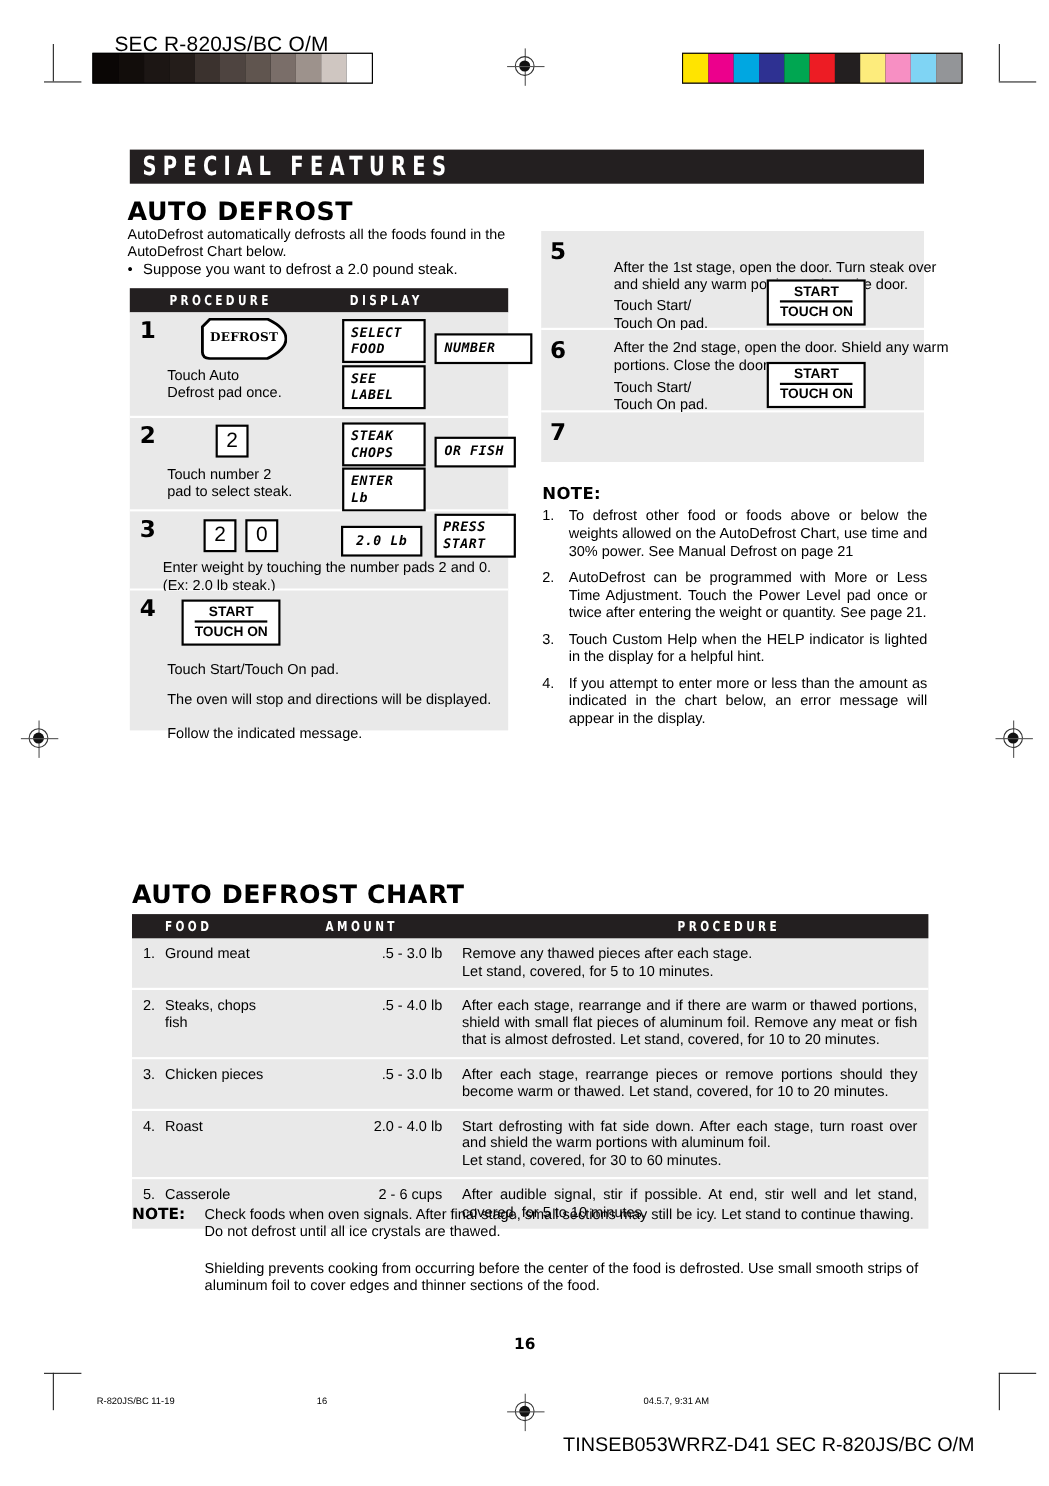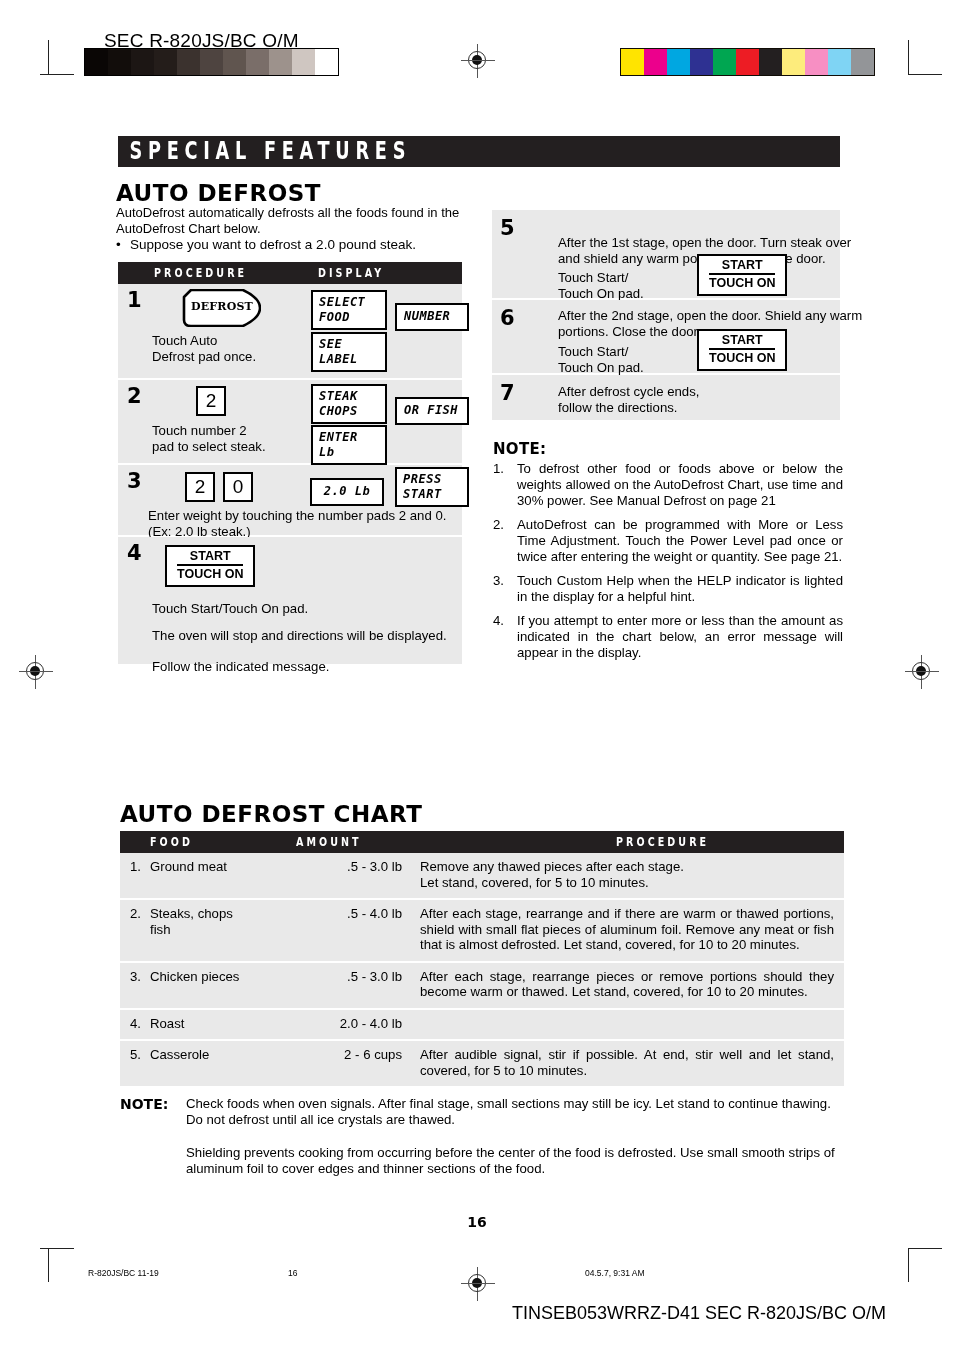--- a/index.html
+++ b/index.html
@@ -483,21 +483,21 @@
       </svg>
       <div class="lbl">DEFROST</div>
     </div>
     <div class="proc-text" style="position:absolute; left:34px; top:49px; white-space:pre;">Touch Auto
 Defrost pad once.</div>
 
     <div class="lcd" style="position:absolute; left:193px; top:6px; width:76px;">SELECT
 FOOD</div>
     <div class="lcd" style="position:absolute; left:193px; top:48px; width:76px;">SEE
 LABEL</div>
-    <div class="lcd one-line" style="position:absolute; left:277px; top:19px; width:74px;">NUMBER</div>
+    <div class="lcd one-line" style="position:absolute; left:277px; top:19px; width:89px;">NUMBER</div>
   </div>
 
   <div class="proc-row" style="height:85px;">
     <div class="step-num">2</div>
     <div class="pad pad-num" style="position:absolute; left:78px; top:6px;">2</div>
     <div class="proc-text" style="position:absolute; left:34px; top:43px; white-space:pre;">Touch number 2
 pad to select steak.</div>
 
     <div class="lcd" style="position:absolute; left:193px; top:4px; width:76px;">STEAK
 CHOPS</div>
@@ -548,22 +548,20 @@
     <div class="body" style="position:absolute; left:33px; top:40px; white-space:pre;">Touch Start/
 Touch On pad.</div>
     <div class="start-pad" style="position:absolute; left:205px; top:29px;">
       <span class="t1">START</span>
       <span class="t2">TOUCH ON</span>
     </div>
   </div>
 
   <div class="rstep" style="height:45px;">
     <div class="num">7</div>
-    <div class="body" style="position:absolute; left:33px; top:5px; white-space:pre;">After defrost cycle ends,
-follow the directions.</div>
   </div>
 </div>
 
 <div class="note-head">NOTE:</div>
 <div class="note-list" id="note-list">
     <div class="note-item"><span class="idx">1.</span><span>To defrost other food or foods above or below the weights allowed on the AutoDefrost Chart, use time and 30% power. See Manual Defrost on page 21</span></div>
     <div class="note-item"><span class="idx">2.</span><span>AutoDefrost can be programmed with More or Less Time Adjustment. Touch the Power Level pad once or twice after entering the weight or quantity. See page 21.</span></div>
     <div class="note-item"><span class="idx">3.</span><span>Touch Custom Help when the HELP indicator is lighted in the display for a helpful hint.</span></div>
     <div class="note-item"><span class="idx">4.</span><span>If you attempt to enter more or less than the amount as indicated in the chart below, an error message will appear in the display.</span></div>
   </div>
@@ -602,20 +600,22 @@
         </div>
         <div class="c-amount">.5  -  3.0 lb</div>
         <div class="c-proc" style="white-space: pre-line;">After each stage, rearrange pieces or remove portions should they become warm or thawed. Let stand, covered, for 10 to 20 minutes.</div>
       </div>
       <div class="chart-row">
         <div class="c-food">
           <span class="n">4.</span>
           <span class="nm" style="white-space: pre;">Roast</span>
         </div>
         <div class="c-amount">2.0  -  4.0 lb</div>
+        <div class="c-proc" style="white-space: pre-line;">Start defrosting with fat side down. After each stage, turn roast over and shield the warm portions with aluminum foil.
+Let stand, covered, for 30 to 60 minutes.</div>
       </div>
       <div class="chart-row">
         <div class="c-food">
           <span class="n">5.</span>
           <span class="nm" style="white-space: pre;">Casserole</span>
         </div>
         <div class="c-amount">2  -  6 cups</div>
         <div class="c-proc" style="white-space: pre-line;">After audible signal, stir if possible. At end, stir well and let stand, covered, for 5 to 10 minutes.</div>
       </div>
     </div>

